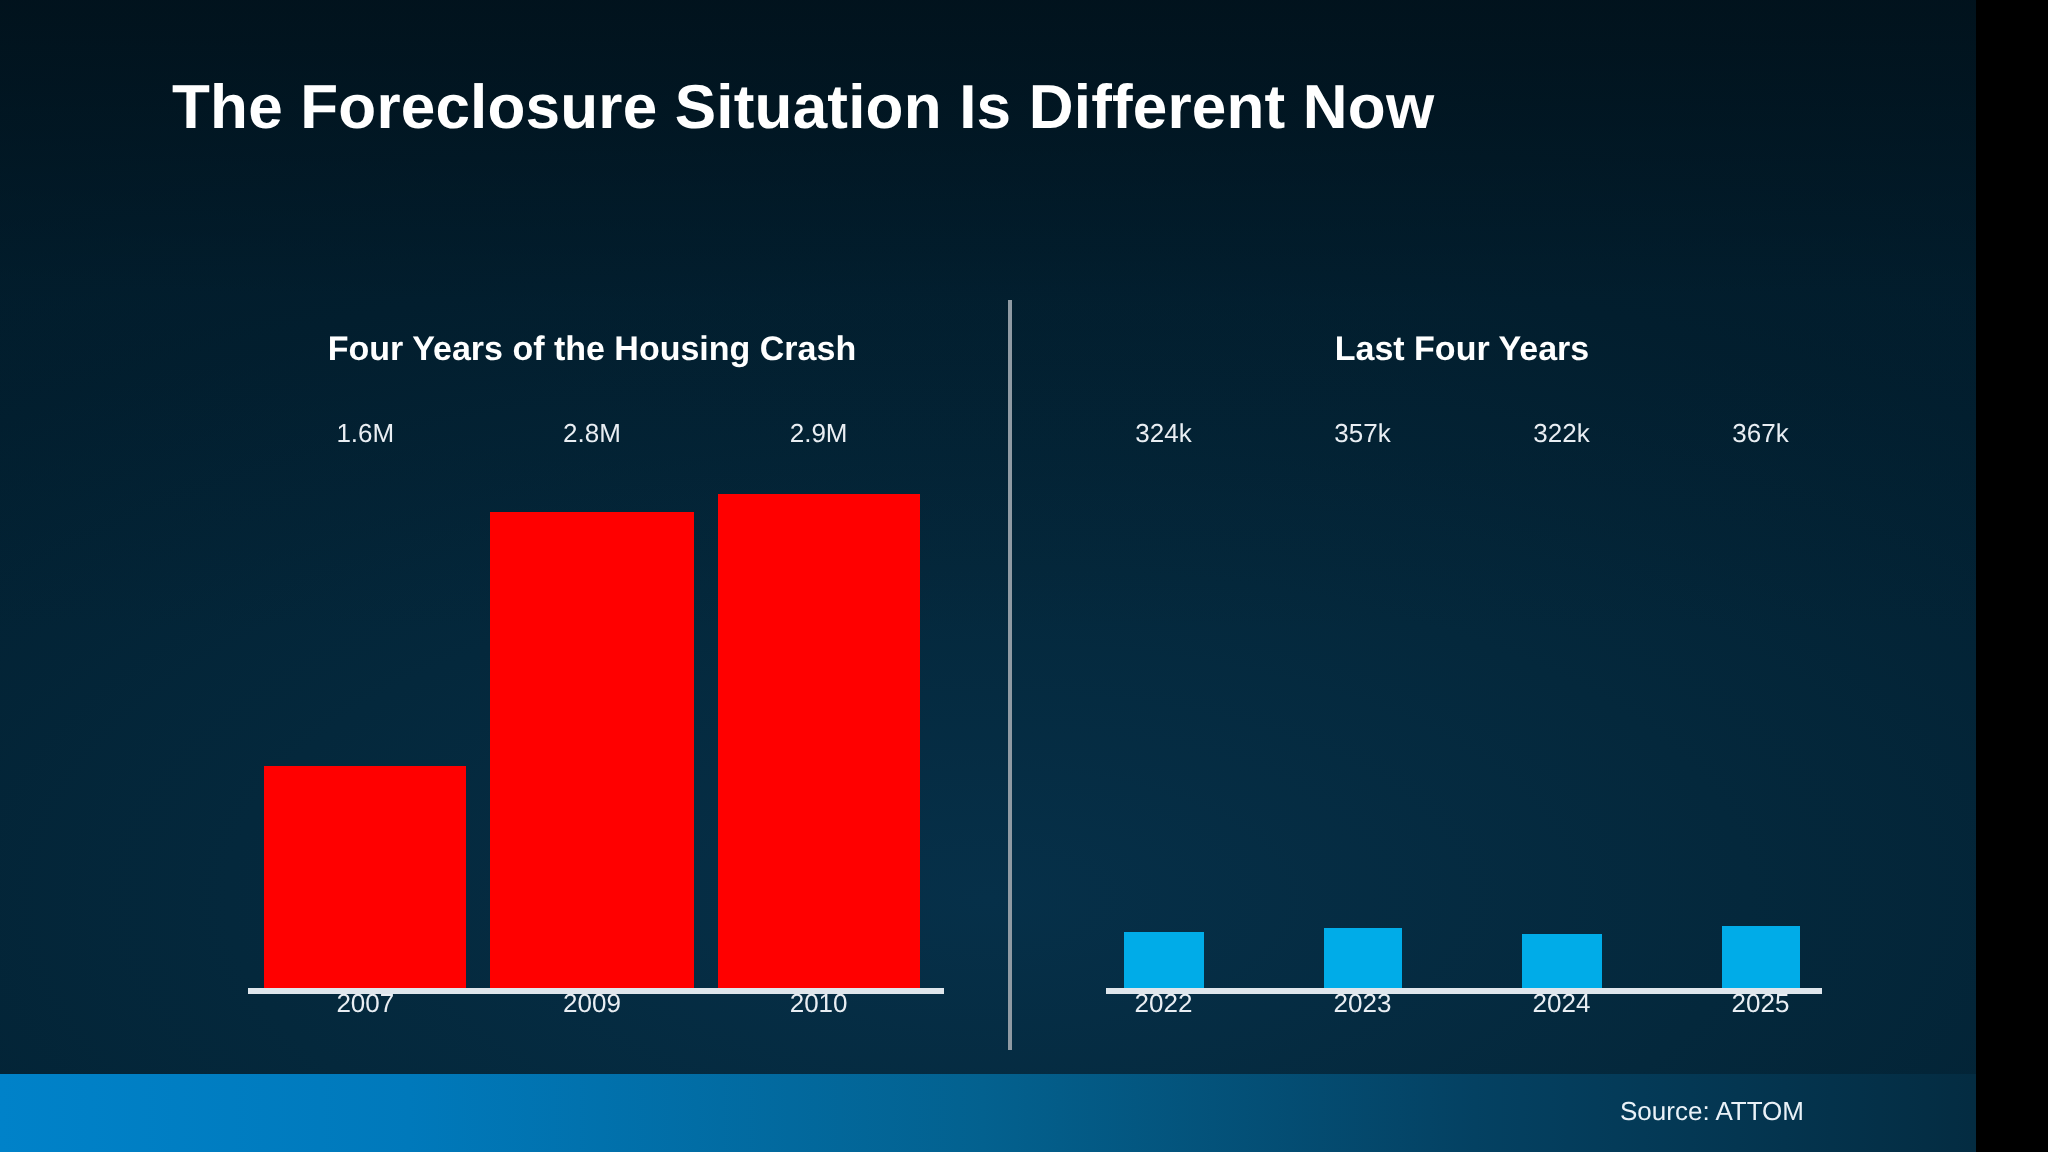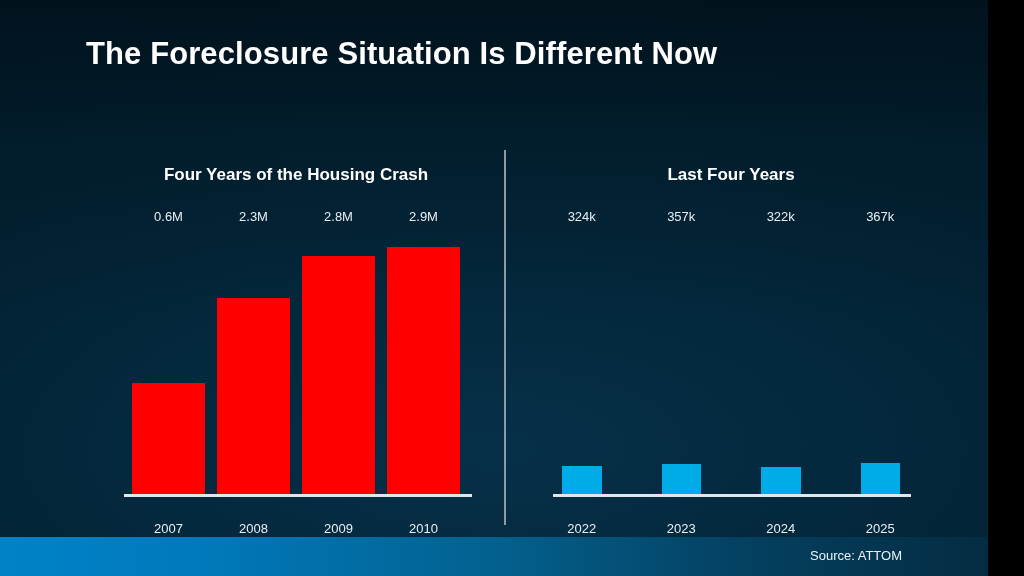--- a/index.html
+++ b/index.html
@@ -119,21 +119,21 @@
   .bar-rect {
     width: 100%;
     background: #ff0000;
   }
   #chart-right .bar-rect {
     background: #00ace8;
   }
   .bar-label {
     position: absolute;
     top: 100%;
-    margin-top: 27px;
+    margin-top: 0;
     font-size: 13px;
     color: #e9eef3;
     white-space: nowrap;
   }
 
   
   .footer-bar {
     position: absolute;
     left: 0;
     top: 537px;
@@ -158,28 +158,23 @@
   <div class="title">The Foreclosure Situation Is Different Now</div>
 
   <div class="panel-heading" id="heading-left">Four Years of the Housing Crash</div>
   <div class="panel-heading" id="heading-right">Last Four Years</div>
 
   <div class="divider"></div>
 
   <div class="chart" id="chart-left">
     <div class="bars">
       <div class="bar-slot">
-        <div class="bar-value">0.6M</div>
+        <div class="bar-value">1.6M</div>
         <div class="bar-rect" style="height: 41.9355%; background: rgb(255, 0, 0);"></div>
         <div class="bar-label">2007</div>
-      </div>
-      <div class="bar-slot">
-        <div class="bar-value">2.3M</div>
-        <div class="bar-rect" style="height: 74.1935%; background: rgb(255, 0, 0);"></div>
-        <div class="bar-label">2008</div>
       </div>
       <div class="bar-slot">
         <div class="bar-value">2.8M</div>
         <div class="bar-rect" style="height: 90.3226%; background: rgb(255, 0, 0);"></div>
         <div class="bar-label">2009</div>
       </div>
       <div class="bar-slot">
         <div class="bar-value">2.9M</div>
         <div class="bar-rect" style="height: 93.5484%; background: rgb(255, 0, 0);"></div>
         <div class="bar-label">2010</div>

